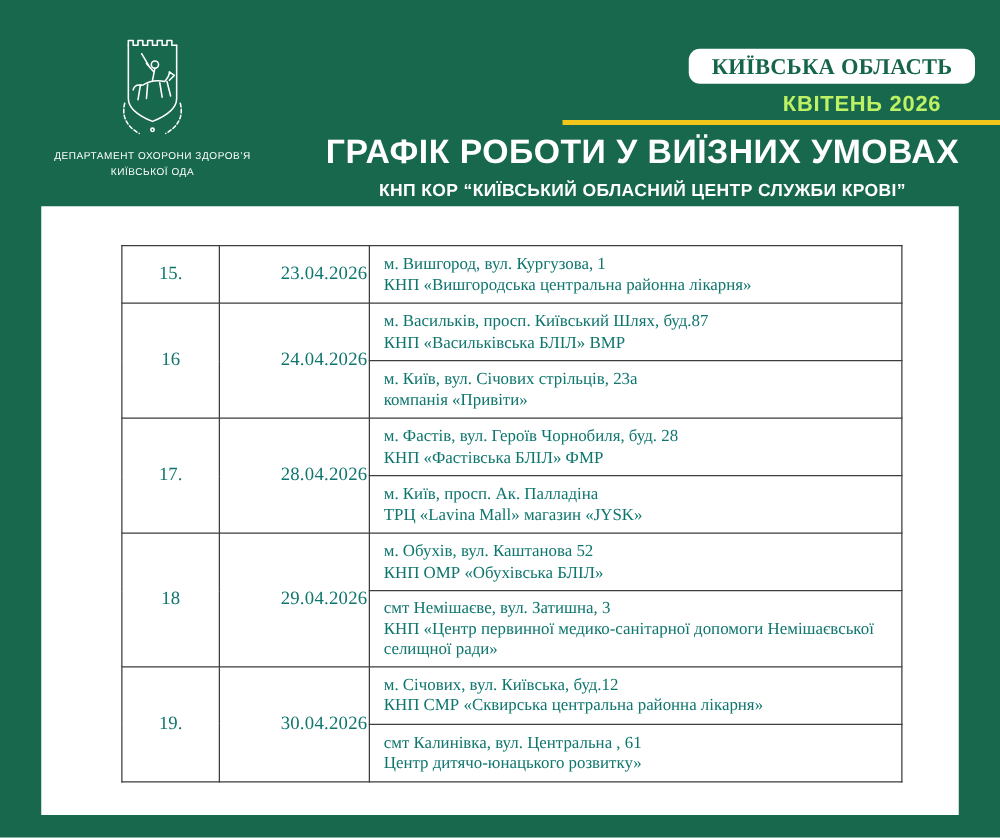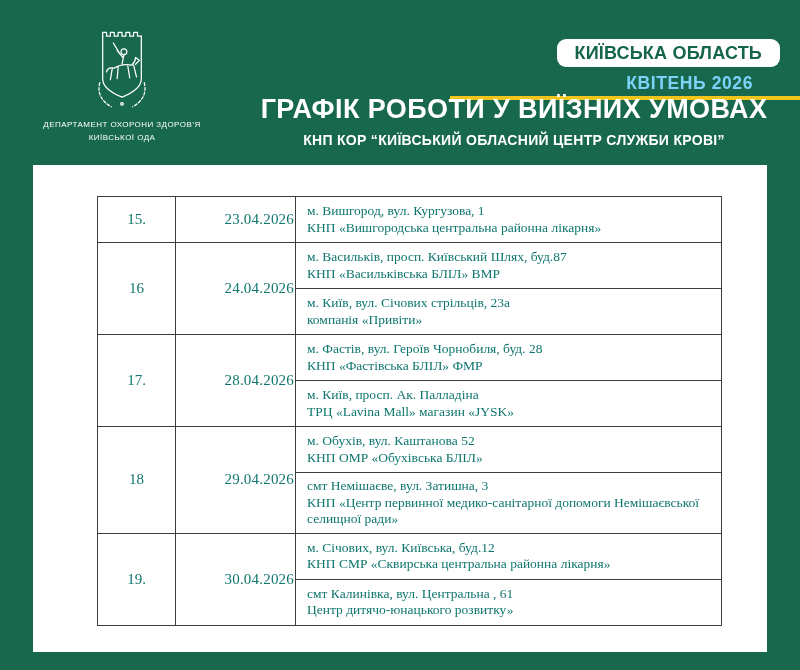--- a/index.html
+++ b/index.html
@@ -24,35 +24,35 @@
     line-height:1.6;margin-top:5px;text-transform:uppercase;
     white-space:nowrap;
   }
 
   
   .region-badge{
     position:absolute;top:39px;right:20px;
     background:#ffffff;color:#156549;
     font-weight:700;font-size:18px;letter-spacing:.2px;
     height:28px;line-height:28px;padding:0 18px;
-    border-radius:9px;white-space:nowrap;
+    border-radius:9px;white-space:nowrap;font-family:Liberation Serif, serif;
   }
   .month-label{
     position:absolute;top:73px;right:47px;
-    color:#7dd3fc;font-weight:800;font-size:17.5px;
+    color:#bef264;font-weight:800;font-size:17.5px;
     letter-spacing:.6px;white-space:nowrap;
   }
   .accent-line{
     position:absolute;top:96px;right:0;
     width:350px;height:4px;background:#f2c51d;
   }
 
   
   .title-block{
-    position:absolute;left:232px;right:4px;top:94px;
+    position:absolute;left:232px;right:4px;top:106px;
     text-align:center;color:#ffffff;
   }
   .title{
     margin:0;font-size:27px;font-weight:800;
     letter-spacing:.4px;line-height:1.15;white-space:nowrap;
   }
   .subtitle{
     margin:7px 0 0;font-size:14px;font-weight:700;
     letter-spacing:.3px;white-space:nowrap;
   }

